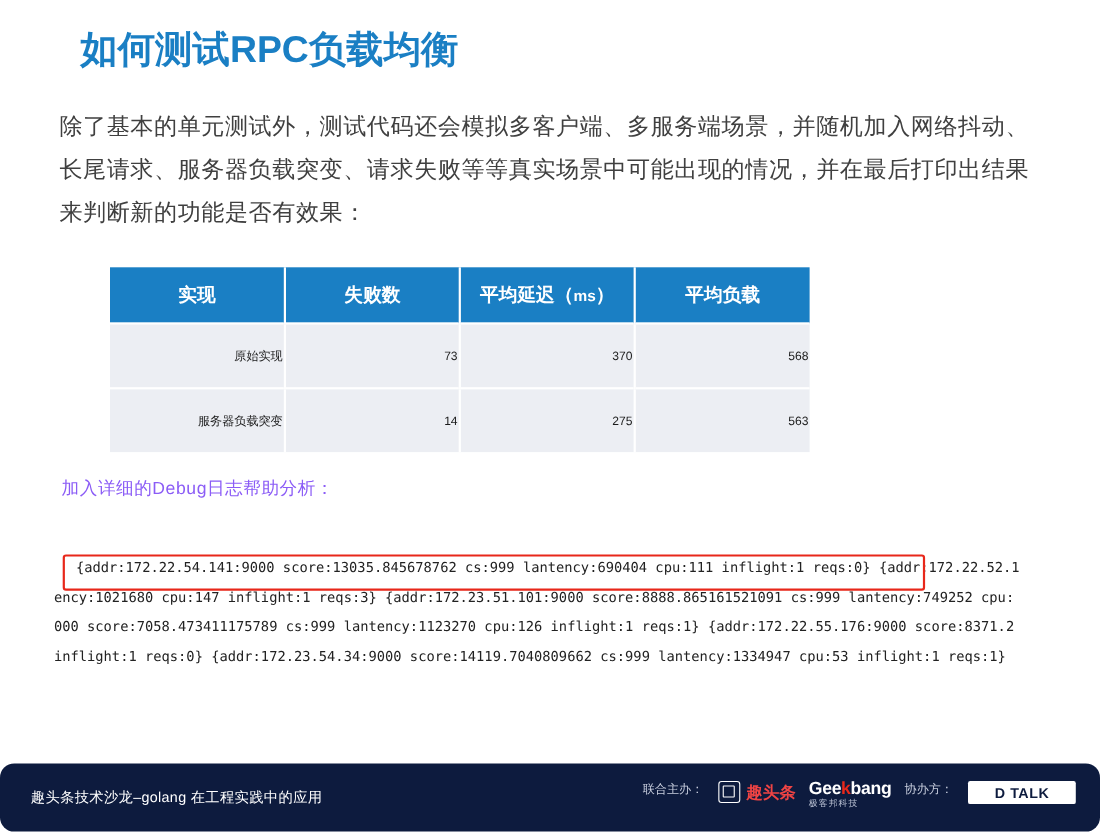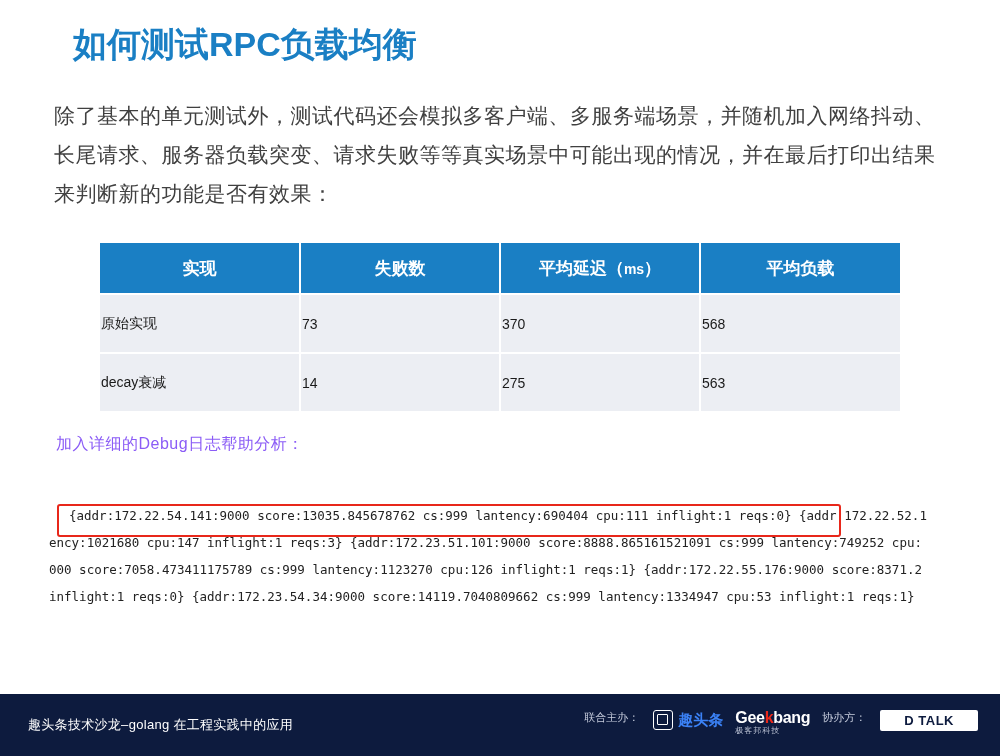--- a/index.html
+++ b/index.html
@@ -39,41 +39,41 @@
     width: 900px;
     font-size: 21px;
     line-height: 39px;
     color: #404040;
     letter-spacing: 0.5px;
   }
   table.data {
     position: absolute;
     left: 100px;
     top: 243px;
-    width: 800px;
+    width: 636px;
     border-collapse: collapse;
     table-layout: fixed;
   }
   table.data th {
     background: #1a7fc4;
     color: #ffffff;
     font-size: 17px;
     font-weight: bold;
     height: 48px;
     text-align: center;
     border-right: 2px solid #ffffff;
     vertical-align: middle;
   }
   table.data th:last-child { border-right: none; }
   table.data td {
     background: #eceef3;
     color: #1a1a1a;
-    font-size: 14px;
+    font-size: 11px;
     height: 55px;
-    text-align: left;
+    text-align: right;
     border-right: 2px solid #ffffff;
     border-top: 2px solid #ffffff;
     vertical-align: middle;
     margin-top: 44px;
   }
   table.data td:last-child { border-right: none; }
   .unit-small {
     font-size: 14px;
   }
   .debug-label {
@@ -115,20 +115,21 @@
     box-sizing: border-box;
     pointer-events: none;
   }
   .footer {
     position: absolute;
     left: 0;
     bottom: 0;
     width: 1000px;
     height: 62px;
     background: #0d1b3e;
+    border-radius: 13px;
   }
   .footer-text {
     position: absolute;
     left: 28px;
     top: 22px;
     font-size: 13px;
     color: #ffffff;
     letter-spacing: 0.3px;
   }
   .footer-right {
@@ -141,21 +142,21 @@
   }
   .f-label {
     font-size: 11px;
     color: #c8cede;
     margin-right: 2px;
   }
   .logo-qtt {
     display: flex;
     align-items: center;
     gap: 5px;
-    color: #3b82f6;
+    color: #ef4444;
     font-size: 15px;
     font-weight: bold;
   }
   .logo-qtt .mark {
     width: 18px;
     height: 18px;
     border: 1.5px solid #ffffff;
     border-radius: 3px;
     display: inline-block;
     position: relative;
@@ -218,21 +219,21 @@
       </tr>
     </thead>
     <tbody>
       <tr>
         <td>原始实现</td>
         <td>73</td>
         <td>370</td>
         <td>568</td>
       </tr>
       <tr>
-        <td>decay衰减</td>
+        <td>服务器负载突变</td>
         <td>14</td>
         <td>275</td>
         <td>563</td>
       </tr>
     </tbody>
   </table>
 
   <div class="debug-label">加入详细的Debug日志帮助分析：</div>
 
   <div class="log-block">

